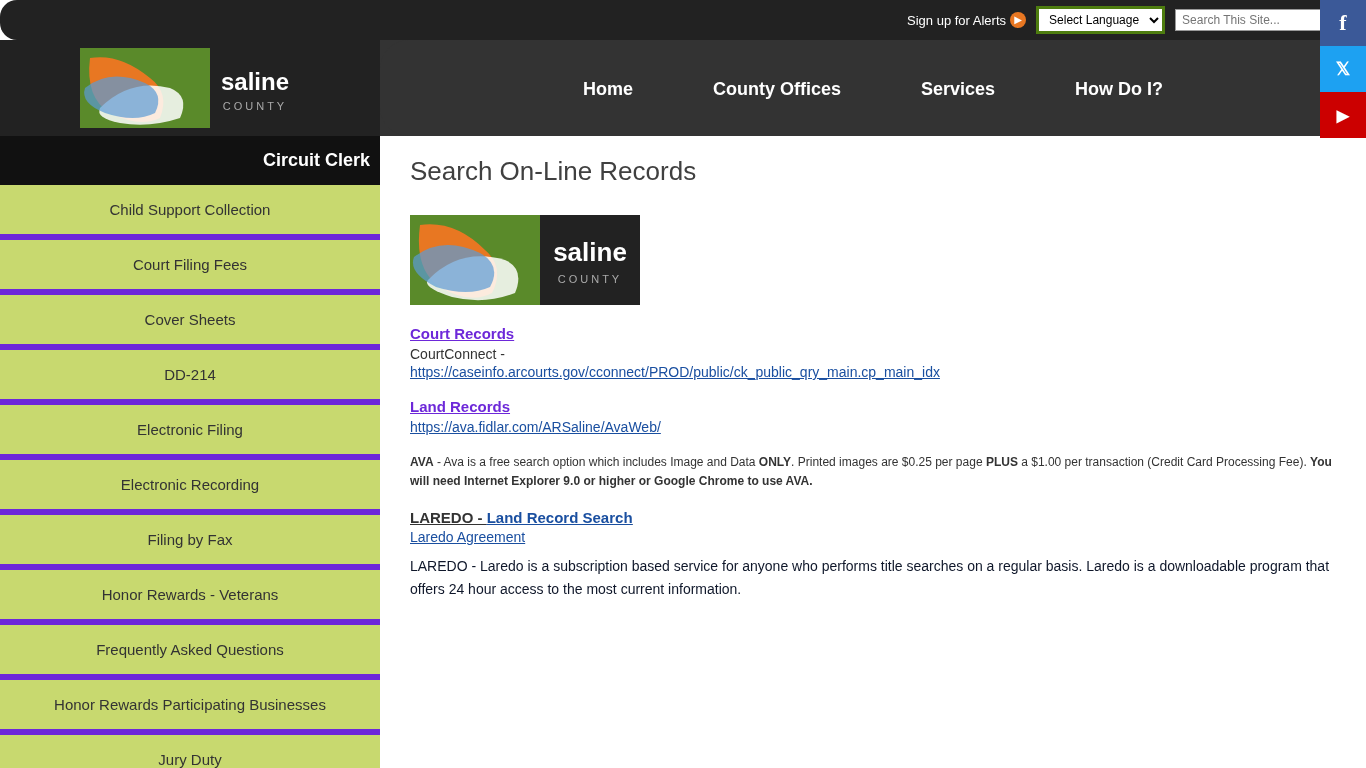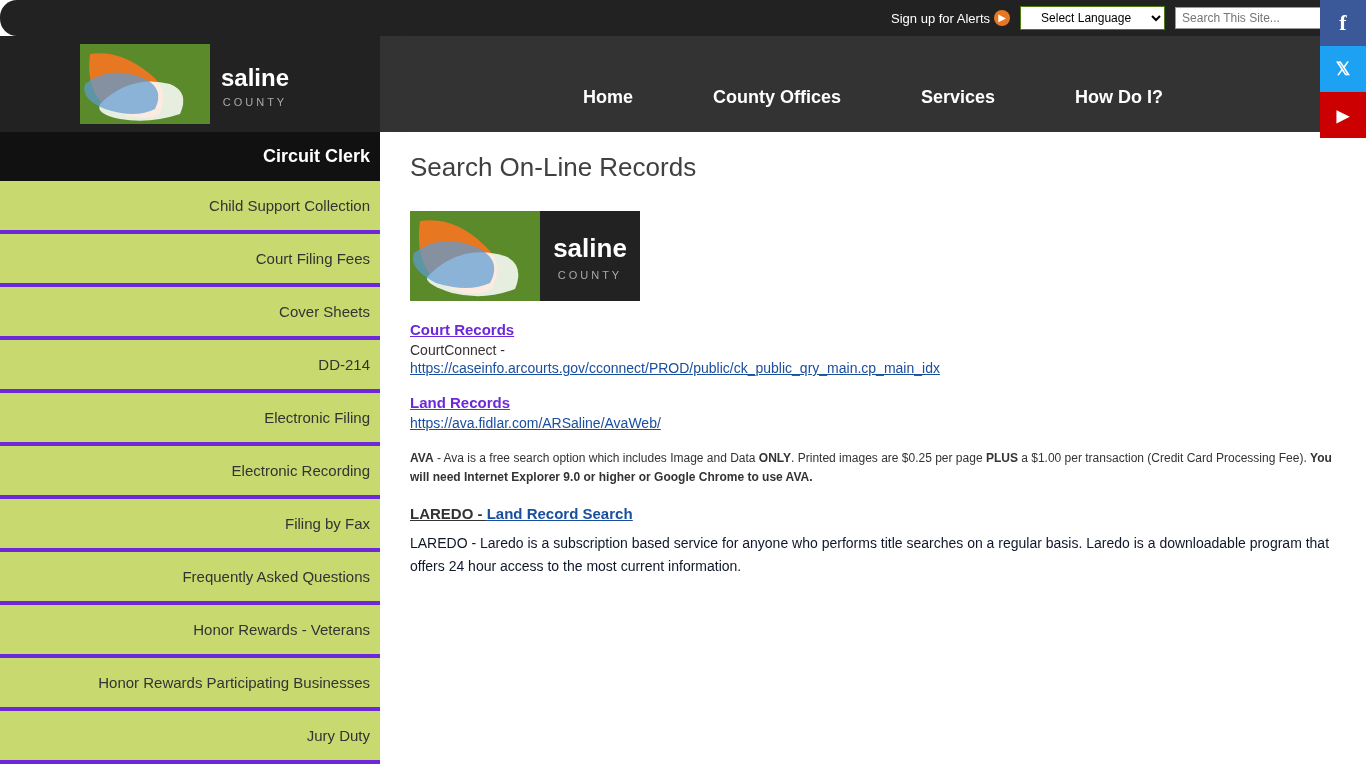--- a/index.html
+++ b/index.html
@@ -28,23 +28,23 @@
       width: 16px;
       height: 16px;
       background: #e87722;
       border-radius: 50%;
       color: #fff;
       font-size: 10px;
       text-align: center;
       line-height: 16px;
     }
     .lang-select {
-      padding: 3px 16px;
+      padding: 3px 6px;
       font-size: 12px;
-      border: 1px solid #4d7c0f;
+      border: 3px solid #4d7c0f;
       background: #fff;
     }
     .search-box {
       display: flex;
       align-items: center;
     }
     .search-box input {
       padding: 3px 6px;
       font-size: 12px;
       border: 1px solid #999;
@@ -81,21 +81,21 @@
       height: 80px;
     }
 
     
     .main-nav {
       flex: 1;
       background: #333;
       display: flex;
       align-items: flex-end;
       justify-content: center;
-      padding-bottom: 4px;
+      padding-bottom: 16px;
       border-radius: 29px;
     }
     .main-nav ul {
       list-style: none;
       display: flex;
       gap: 0;
       align-items: flex-end;
     }
     .main-nav ul li a {
       display: block;
@@ -150,22 +150,22 @@
     .sidebar-title {
       background: #111;
       color: #fff;
       text-align: right;
       font-size: 18px;
       font-weight: bold;
       padding: 14px 10px;
     }
     .sidebar-item {
       background: #c8d96f;
-      border-bottom: 4px solid #6d28d9;
-      text-align: right;
+      border-bottom: 6px solid #6d28d9;
+      text-align: center;
       padding: 16px 10px;
       font-size: 15px;
       color: #333;
       cursor: pointer;
       font-weight: normal;
     }
 
     
     .main-content {
       flex: 1;
@@ -306,22 +306,22 @@
 
   <aside class="sidebar">
     <div class="sidebar-title">Circuit Clerk</div>
     <div class="sidebar-item">Child Support Collection</div>
     <div class="sidebar-item">Court Filing Fees</div>
     <div class="sidebar-item">Cover Sheets</div>
     <div class="sidebar-item">DD-214</div>
     <div class="sidebar-item">Electronic Filing</div>
     <div class="sidebar-item">Electronic Recording</div>
     <div class="sidebar-item">Filing by Fax</div>
+    <div class="sidebar-item">Honor Rewards - Veterans</div>
     <div class="sidebar-item">Frequently Asked Questions</div>
-    <div class="sidebar-item">Honor Rewards - Veterans</div>
     <div class="sidebar-item">Honor Rewards Participating Businesses</div>
     <div class="sidebar-item">Jury Duty</div>
   </aside>
 
   <main class="main-content">
     <h1 class="page-title">Search On-Line Records</h1>
 
     <svg class="saline-logo-img" viewBox="0 0 230 90">
       <rect x="0" y="0" width="130" height="90" fill="#5a8a2a"></rect>
       <path d="M10,10 Q45,5 75,35 Q95,52 82,78 Q60,90 30,72 Q4,55 10,10Z" fill="#e87722"></path>
@@ -344,16 +344,17 @@
     </div>
 
     <p class="ava-text">
       <strong>AVA</strong> - Ava is a free search option which includes Image and Data <strong>ONLY</strong>. Printed images are $0.25 per page <strong>PLUS</strong> a $1.00 per transaction (Credit Card Processing Fee). <strong>You will need Internet Explorer 9.0 or higher or Google Chrome to use AVA.</strong>
     </p>
 
     <div class="laredo-section">
       <div class="laredo-heading">
         <span>LAREDO - </span><a href="#">Land Record Search</a>
       </div>
+      <a href="#" class="laredo-agreement">Laredo Agreement</a>
     </div>
     <p class="laredo-text">LAREDO - Laredo is a subscription based service for anyone who performs title searches on a regular basis. Laredo is a downloadable program that offers 24 hour access to the most current information.</p>
   </main>
 </div>
 
 </body></html>

